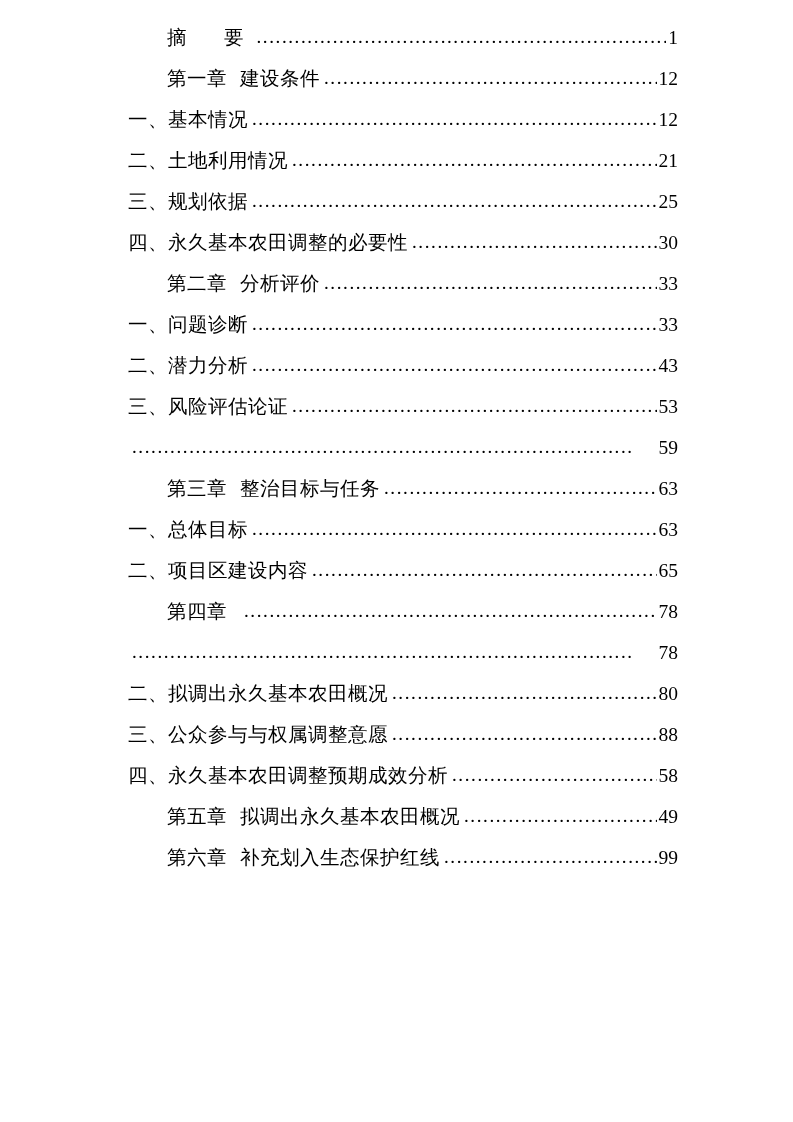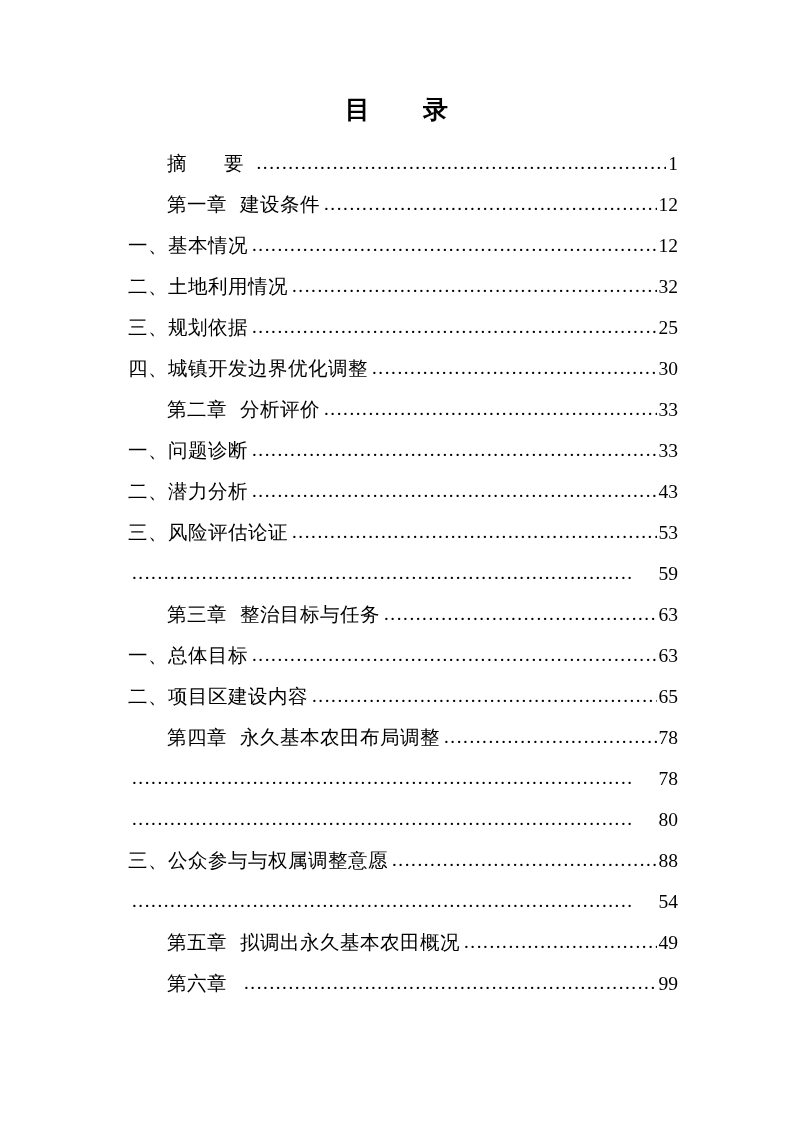--- a/index.html
+++ b/index.html
@@ -78,21 +78,20 @@
   }
   .spaced-label {
     letter-spacing: 9px;
   }
 </style>
 </head>
 <body>
 
 <div class="page">
 
-  <div class="toc-title">目　录</div>
 
   <ul class="toc-list">
       <li class="toc-entry lvl0">
         <span class="entry-label spaced-label">摘　要</span>
         <span class="dots">...............................................................................</span>
         <span class="entry-page">1</span>
       </li>
       <li class="toc-entry lvl0">
         <span class="entry-chapter">第一章</span>
         <span class="entry-label">建设条件</span>
@@ -100,29 +99,29 @@
         <span class="entry-page">12</span>
       </li>
       <li class="toc-entry lvl1">
         <span class="entry-label">一、基本情况</span>
         <span class="dots">...............................................................................</span>
         <span class="entry-page">12</span>
       </li>
       <li class="toc-entry lvl1">
         <span class="entry-label">二、土地利用情况</span>
         <span class="dots">...............................................................................</span>
-        <span class="entry-page">32</span>
+        <span class="entry-page">21</span>
       </li>
       <li class="toc-entry lvl1">
         <span class="entry-label">三、规划依据</span>
         <span class="dots">...............................................................................</span>
         <span class="entry-page">25</span>
       </li>
       <li class="toc-entry lvl1">
-        <span class="entry-label">四、城镇开发边界优化调整</span>
+        <span class="entry-label">四、永久基本农田调整的必要性</span>
         <span class="dots">...............................................................................</span>
         <span class="entry-page">30</span>
       </li>
       <li class="toc-entry lvl0">
         <span class="entry-chapter">第二章</span>
         <span class="entry-label">分析评价</span>
         <span class="dots">...............................................................................</span>
         <span class="entry-page">33</span>
       </li>
       <li class="toc-entry lvl1">
@@ -155,47 +154,49 @@
         <span class="dots">...............................................................................</span>
         <span class="entry-page">63</span>
       </li>
       <li class="toc-entry lvl1">
         <span class="entry-label">二、项目区建设内容</span>
         <span class="dots">...............................................................................</span>
         <span class="entry-page">65</span>
       </li>
       <li class="toc-entry lvl0">
         <span class="entry-chapter">第四章</span>
-        <span class="entry-label">永久基本农田布局调整</span>
         <span class="dots">...............................................................................</span>
         <span class="entry-page">78</span>
       </li>
       <li class="toc-entry lvl1">
         <span class="dots">...............................................................................</span>
         <span class="entry-page">78</span>
       </li>
       <li class="toc-entry lvl1">
+        <span class="entry-label">二、拟调出永久基本农田概况</span>
         <span class="dots">...............................................................................</span>
         <span class="entry-page">80</span>
       </li>
       <li class="toc-entry lvl1">
         <span class="entry-label">三、公众参与与权属调整意愿</span>
         <span class="dots">...............................................................................</span>
         <span class="entry-page">88</span>
       </li>
       <li class="toc-entry lvl1">
-        <span class="dots">...............................................................................</span>
-        <span class="entry-page">54</span>
+        <span class="entry-label">四、永久基本农田调整预期成效分析</span>
+        <span class="dots">...............................................................................</span>
+        <span class="entry-page">58</span>
       </li>
       <li class="toc-entry lvl0">
         <span class="entry-chapter">第五章</span>
         <span class="entry-label">拟调出永久基本农田概况</span>
         <span class="dots">...............................................................................</span>
         <span class="entry-page">49</span>
       </li>
       <li class="toc-entry lvl0">
         <span class="entry-chapter">第六章</span>
+        <span class="entry-label">补充划入生态保护红线</span>
         <span class="dots">...............................................................................</span>
         <span class="entry-page">99</span>
       </li>
     </ul>
 
 </div>
 
 </body></html>

